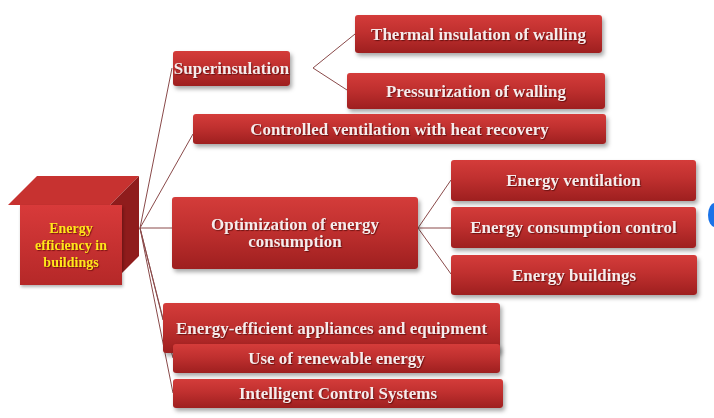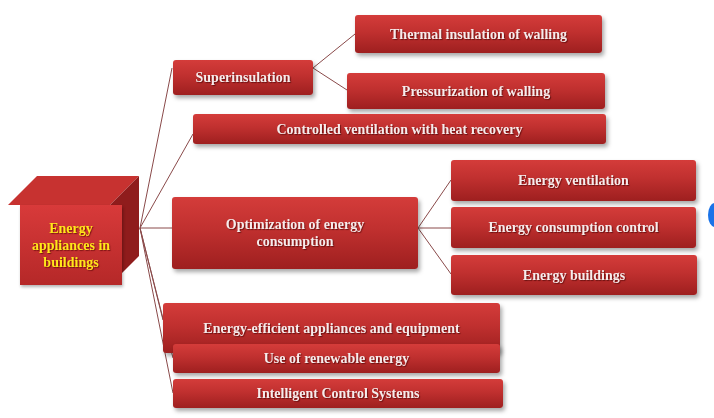--- a/index.html
+++ b/index.html
@@ -2,21 +2,21 @@
 <html><head>
 <meta charset="utf-8">
 <style>
   html, body { margin:0; padding:0; }
   body { width:714px; height:418px; background:#ffffff; position:relative; overflow:hidden;
          font-family:"Liberation Serif","DejaVu Serif",serif; }
   .box { position:absolute; box-sizing:border-box; border-radius:3px;
          background:linear-gradient(to bottom,#d43c3a 0%,#c0302f 45%,#9e1f1f 100%);
          box-shadow:2px 3px 4px rgba(0,0,0,0.35);
          display:flex; align-items:center; justify-content:center; text-align:center;
-         color:#f6ecec; font-weight:bold; font-size:14px; line-height:17px;
+         color:#f6ecec; font-weight:bold; font-size:17px; line-height:17px;
          text-shadow:1px 1px 1px rgba(60,0,0,0.6); }
   .cube-front { position:absolute; left:8px; top:205px; width:102px; height:80px;
          background:linear-gradient(to bottom,#d83a3a,#b52828); box-shadow:1px 2px 3px rgba(0,0,0,0.3);
          display:flex; align-items:center; justify-content:center; text-align:center;
          color:#ffe81a; font-weight:bold; font-size:14px; line-height:17px;
          text-shadow:1px 1px 1px rgba(80,0,0,0.6);margin-left:12px; }
   .cube-top { position:absolute; left:8px; top:176px; width:131px; height:29px; }
   .cube-side { position:absolute; left:110px; top:176px; width:29px; height:109px; }
   svg.lines { position:absolute; left:0; top:0; }
   .blue-dot { position:absolute; left:708px; top:203px; width:14px; height:24px; border-radius:50%;
@@ -44,27 +44,27 @@
 <div>
   <svg class="cube-top" viewBox="0 0 131 29">
     <polygon points="0,29 29,0 131,0 102,29" fill="#c73230"></polygon>
   </svg>
   <svg class="cube-side" viewBox="0 0 29 109">
     <polygon points="0,29 29,0 29,80 0,109" fill="#8f1c1c"></polygon>
   </svg>
   <div class="cube-front">
     <div>
       <div>Energy</div>
-      <div>appliances in</div>
+      <div>efficiency in</div>
       <div>buildings</div>
     </div>
   </div>
 </div>
 
-<div class="box" style="left:173px;top:51px;width:140px;height:35px;margin-top:9px;">Superinsulation</div>
+<div class="box" style="left:173px;top:51px;width:117px;height:35px;">Superinsulation</div>
 <div class="box" style="left:355px;top:15px;width:247px;height:38px;">Thermal insulation of walling</div>
 <div class="box" style="left:347px;top:73px;width:258px;height:36px;">Pressurization  of walling</div>
 <div class="box" style="left:193px;top:114px;width:413px;height:30px;">Controlled ventilation with heat recovery</div>
 
 <div class="box" style="left:172px;top:197px;width:246px;height:72px;">
   <div>
     <div>Optimization of energy</div>
     <div>consumption</div>
   </div>
 </div>

